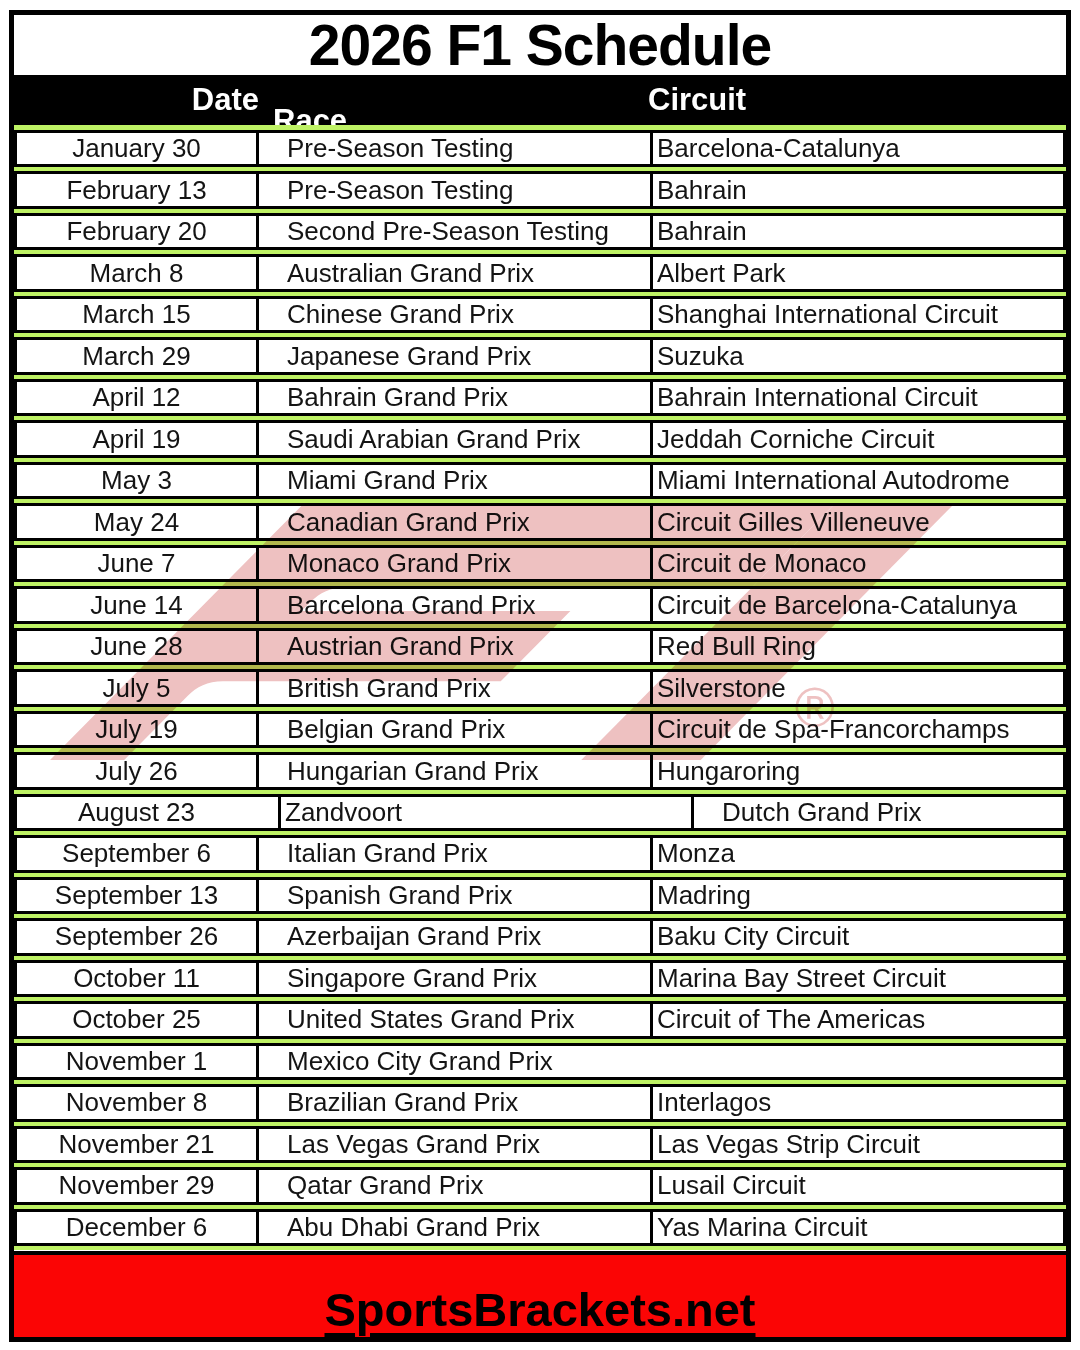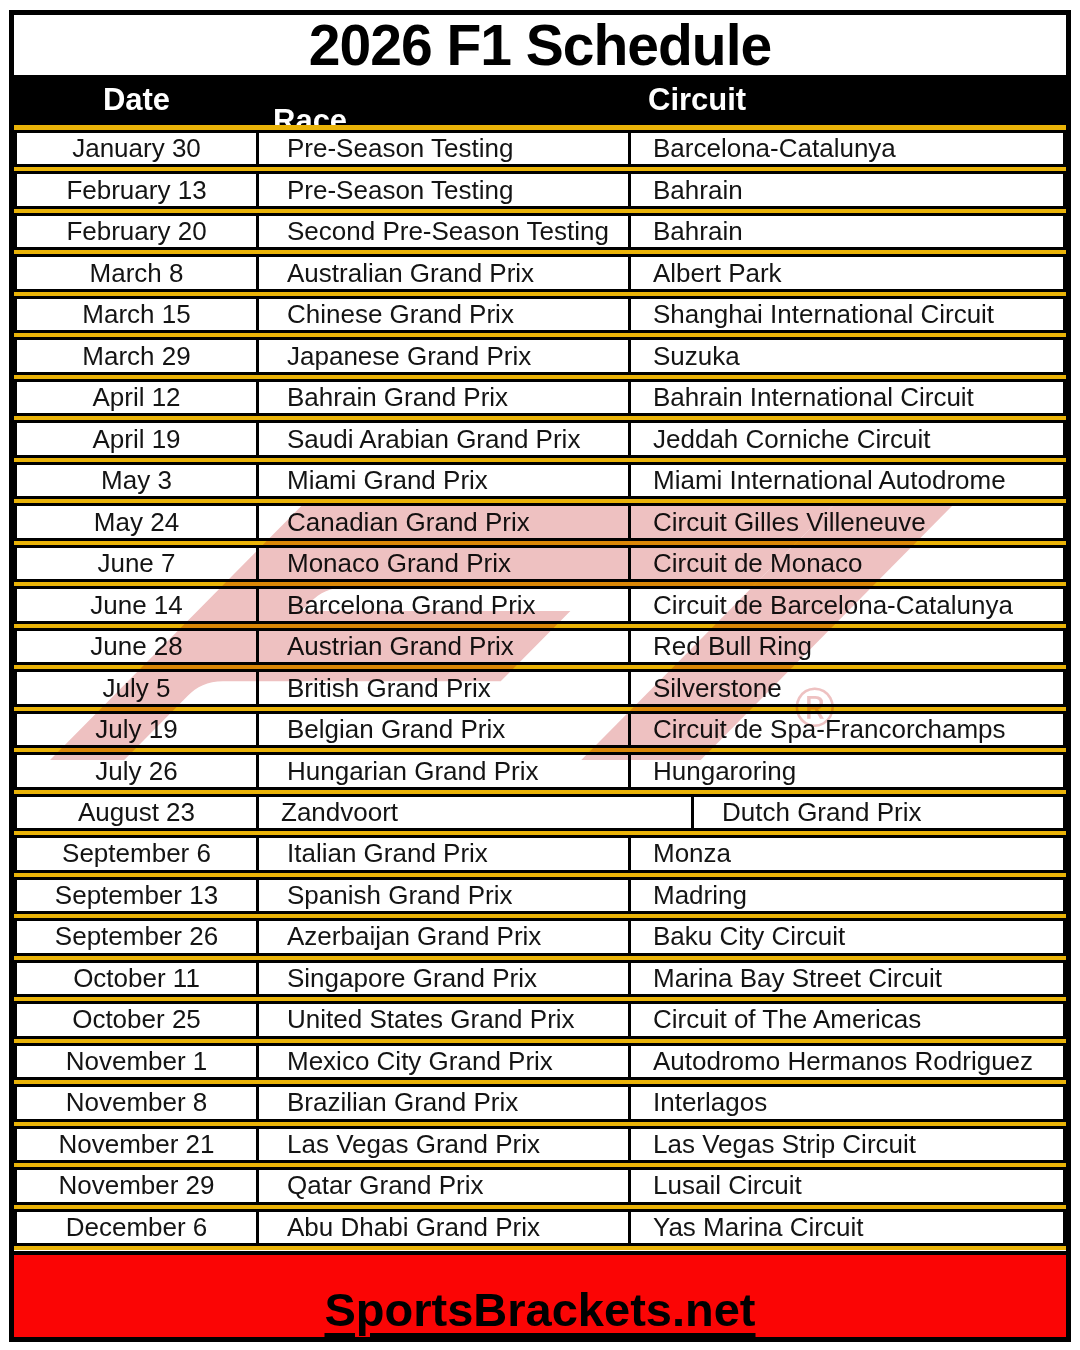--- a/index.html
+++ b/index.html
@@ -36,44 +36,44 @@
     letter-spacing:-1px;white-space:nowrap;
   }
   .header-row{
     flex:0 0 auto;
     height:50px;
     background:var(--header-bg);color:var(--header-fg);
     display:flex;align-items:center;
     font-weight:bold;font-size:31px;
   }
   .hcell{white-space:nowrap;}
-  .hcell.date{width:245px;text-align:center;}
+  .hcell.date{width:245px;text-align:right;}
   .hcell.race{width:375px;padding-left:14px;margin-top:41px;}
   .hcell.circuit{flex:1;padding-left:14px;}
   .rows{
     flex:1 1 auto;
     display:flex;flex-direction:column;
     gap:4px;
     padding:5px 0 4px 0;
-    background:#eab308;
+    background:#bef264;
   }
   .row{
     flex:1 1 auto;
     display:flex;
     border:3px solid var(--border);
     background:#ffffff;
   }
   .cell{
     display:flex;align-items:center;
     font-size:26px;color:#141414;
     white-space:nowrap;overflow:hidden;
   }
   .cell.date{width:239px;justify-content:center;text-align:center;}
   .cell.race{width:372px;border-left:3px solid var(--border);padding-left:28px;}
-  .cell.circuit{flex:1;border-left:3px solid var(--border);padding-left:22px;}
+  .cell.circuit{flex:1;border-left:3px solid var(--border);padding-left:4px;margin-left:22px;}
   .footer{
     flex:0 0 auto;
     height:86px;
     margin-top:1px;
     border-top:4px solid var(--border);
     background:var(--footer-bg);
     display:flex;align-items:flex-end;justify-content:center;
   }
   .footer .footer-text{
     font-size:47px;font-weight:bold;color:#000;
@@ -236,21 +236,20 @@
 
   <div class="row">
     <div class="cell date">October 25</div>
     <div class="cell race">United States Grand Prix</div>
     <div class="cell circuit">Circuit of The Americas</div>
   </div>
 
   <div class="row">
     <div class="cell date">November 1</div>
     <div class="cell race">Mexico City Grand Prix</div>
-    <div class="cell circuit">Autodromo Hermanos Rodriguez</div>
   </div>
 
   <div class="row">
     <div class="cell date">November 8</div>
     <div class="cell race">Brazilian Grand Prix</div>
     <div class="cell circuit">Interlagos</div>
   </div>
 
   <div class="row">
     <div class="cell date">November 21</div>

